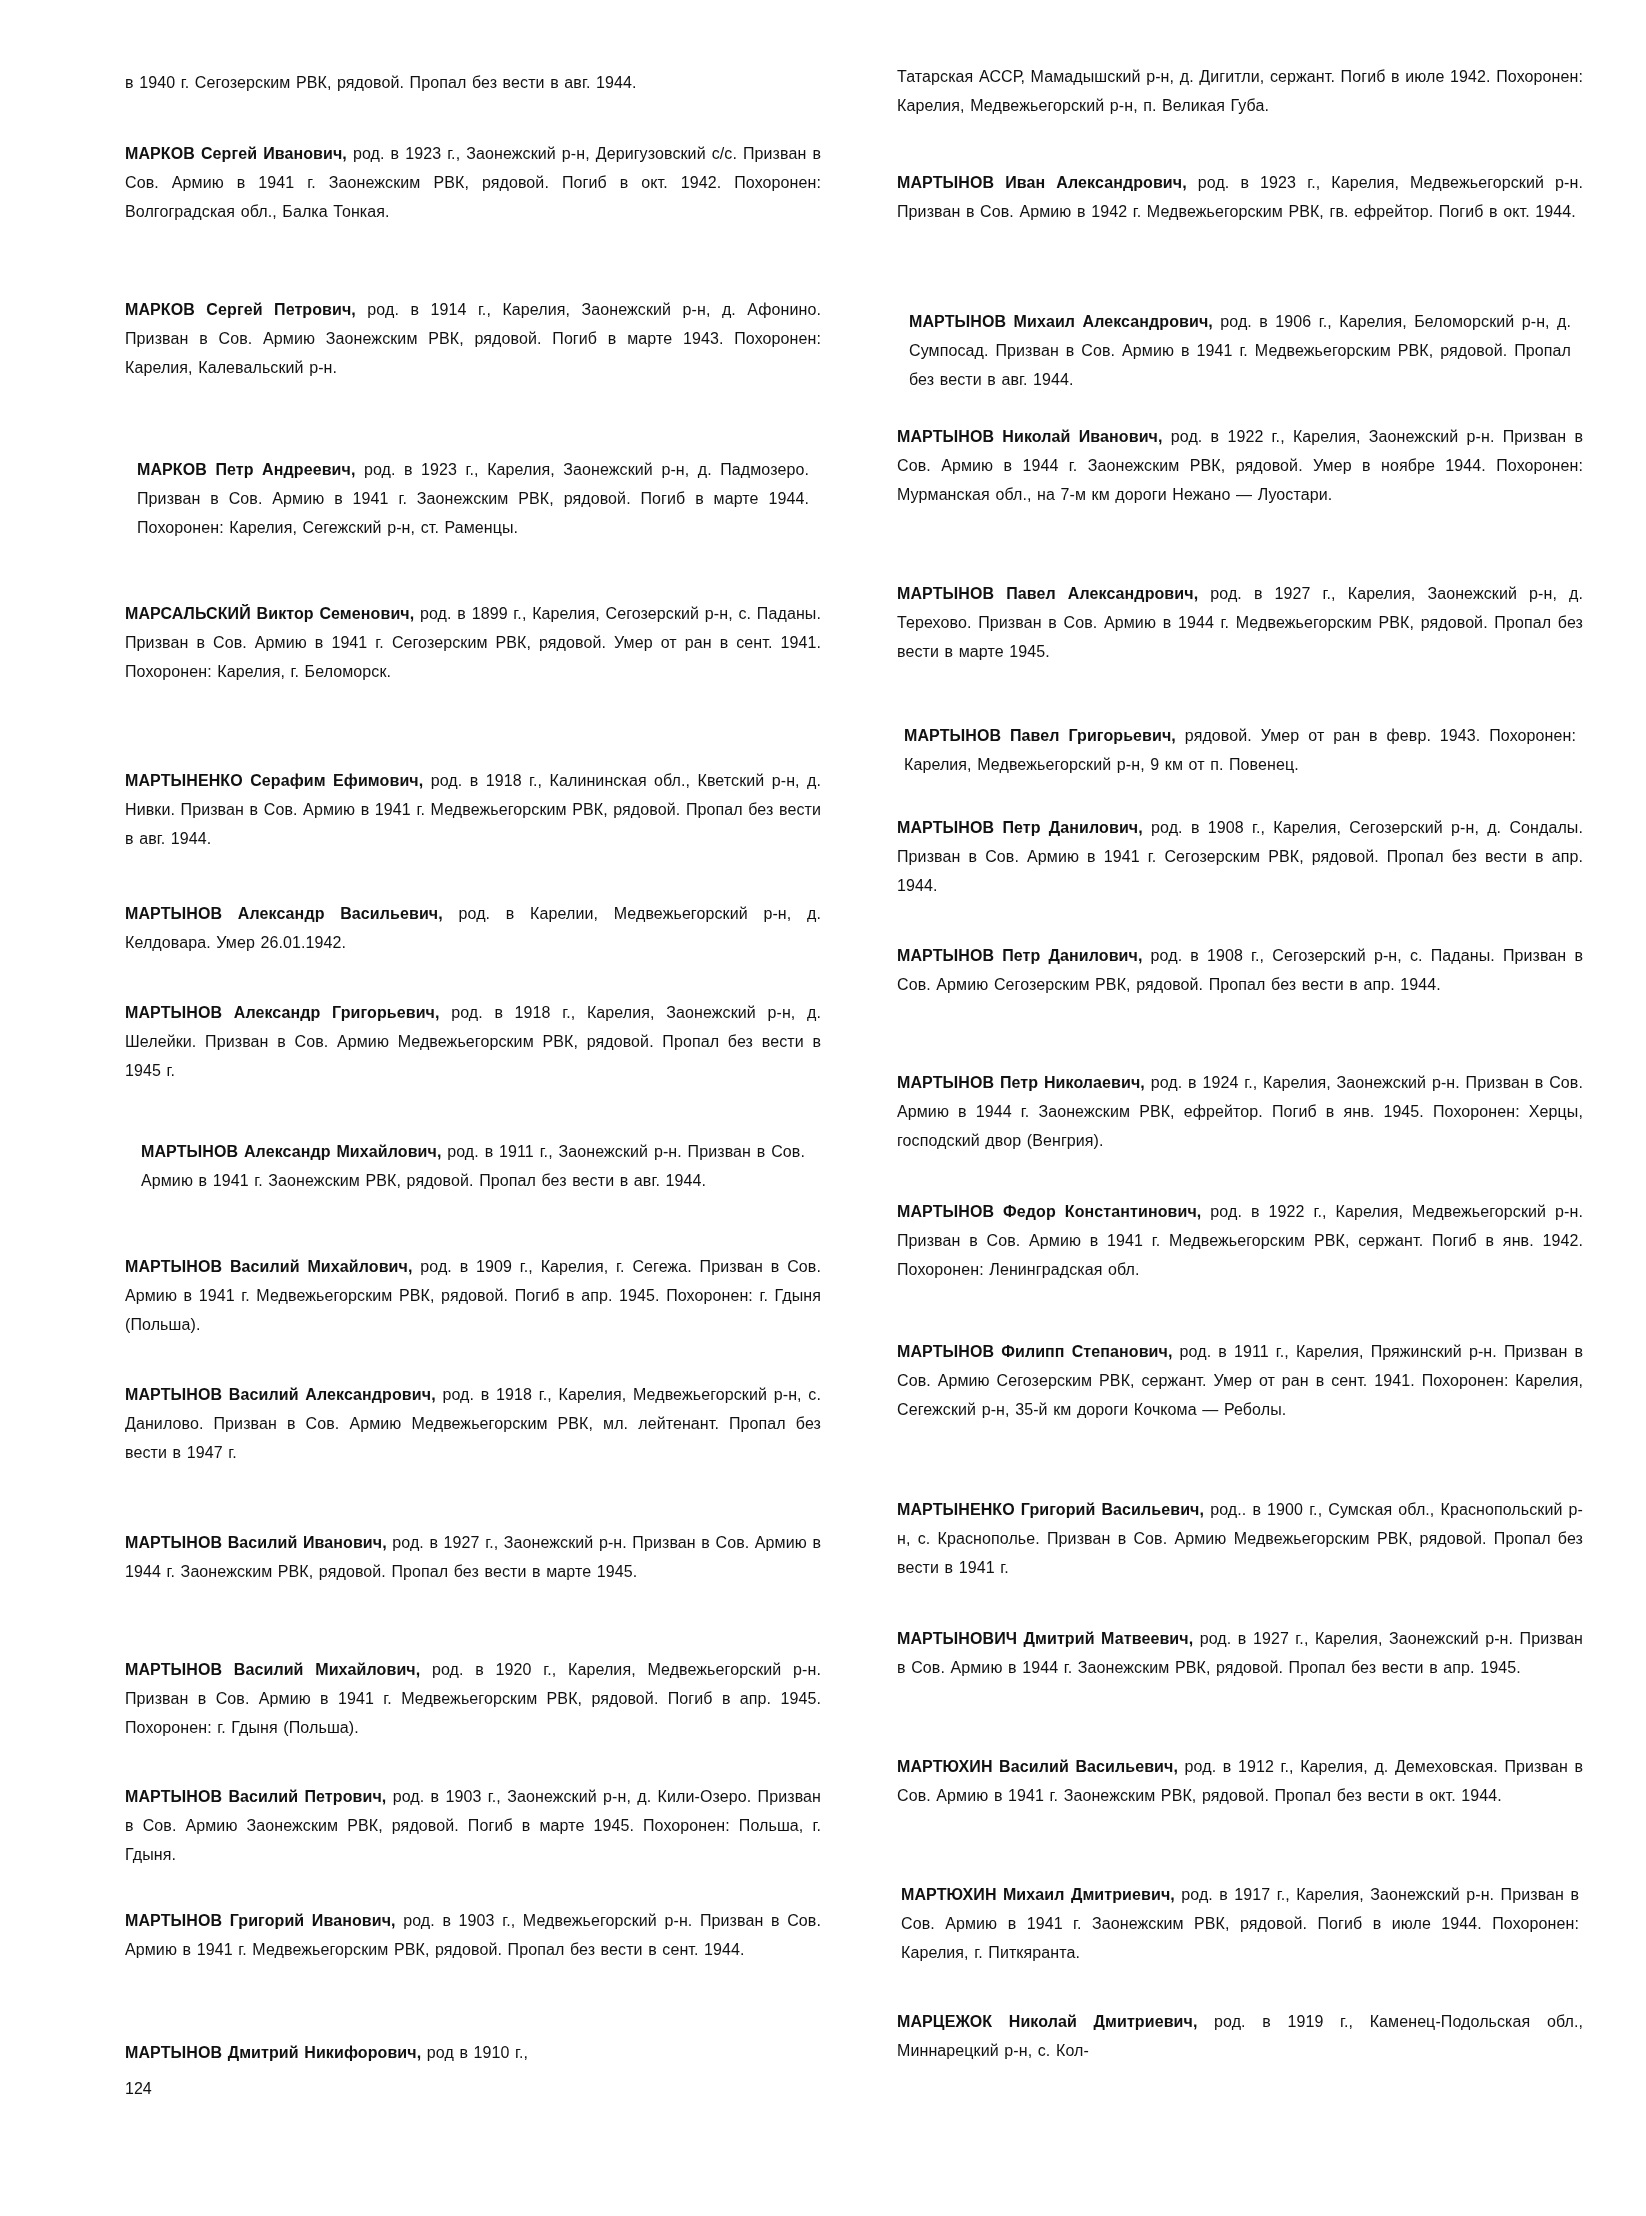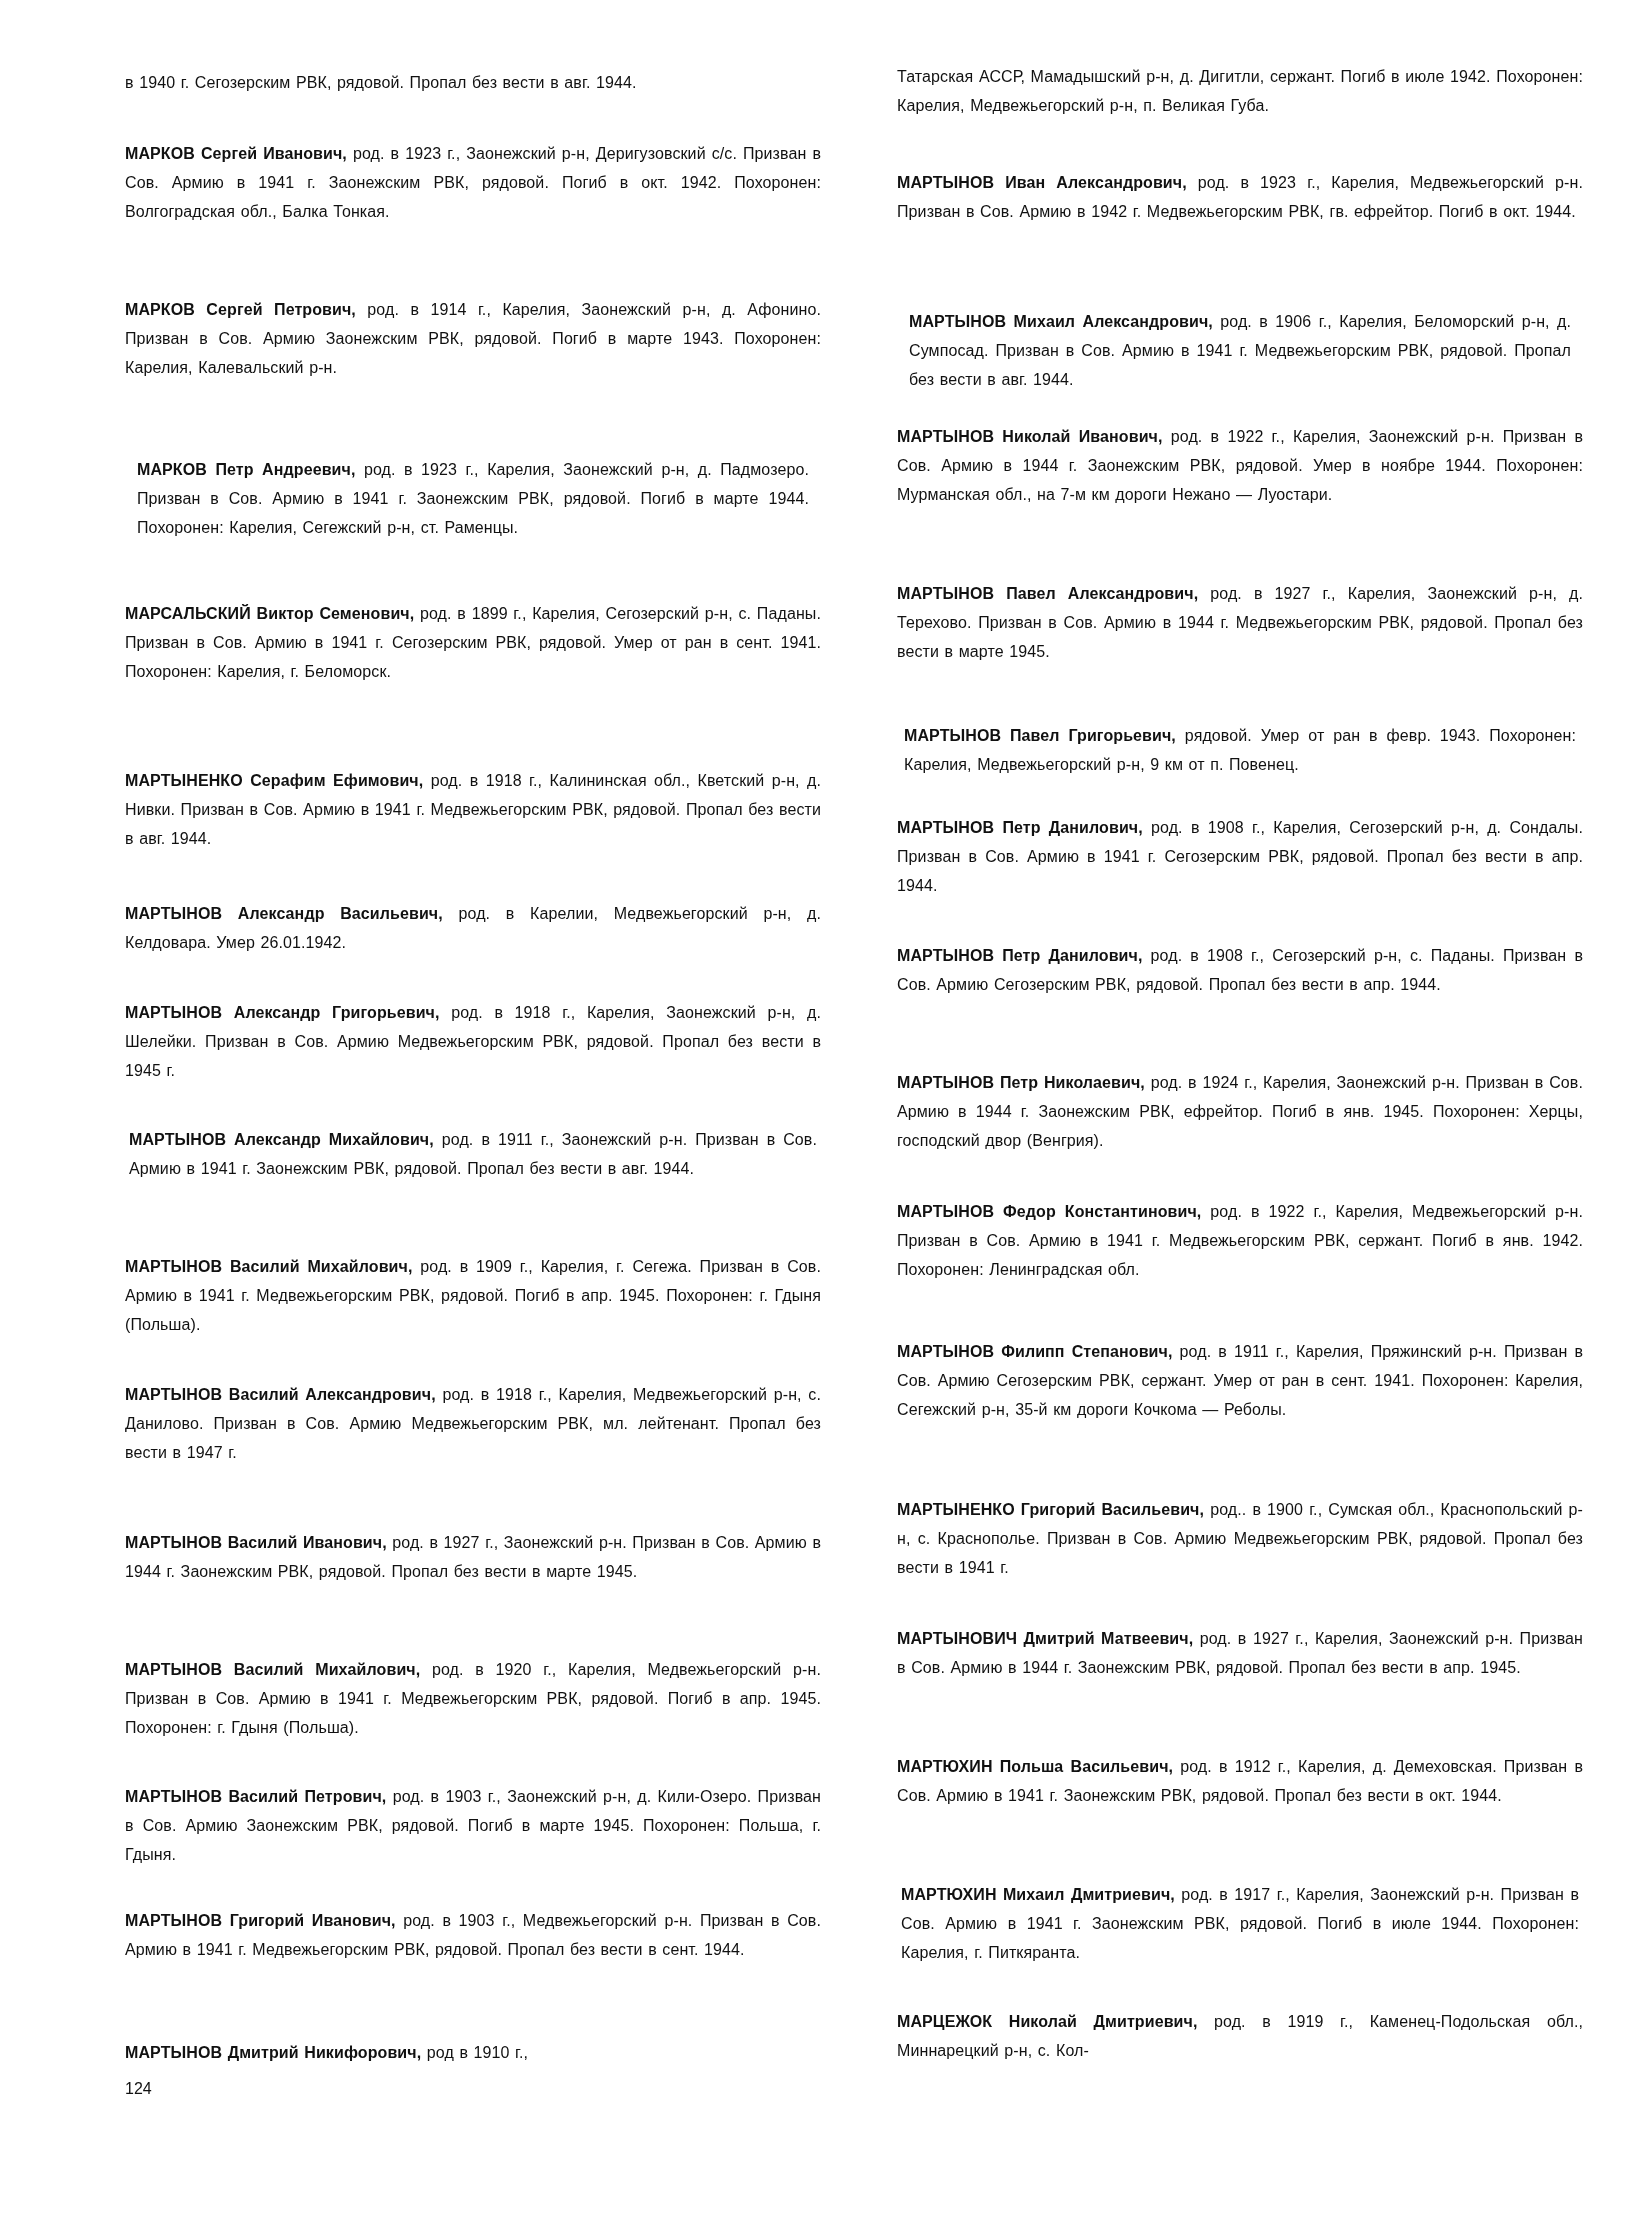--- a/index.html
+++ b/index.html
@@ -18,21 +18,21 @@
 
 <div class="col col-left">
   <p class="entry" style="top:68px;margin:0"><span class="name"></span><span>в 1940 г. Сегозерским РВК, рядовой. Пропал без вести в авг. 1944.</span></p>
   <p class="entry" style="top:139px;margin:0"><span class="name">МАРКОВ Сергей Иванович,</span><span> род. в 1923 г., Заонежский р-н, Деригузовский с/с. Призван в Сов. Армию в 1941 г. Заонежским РВК, рядовой. Погиб в окт. 1942. Похоронен: Волгоградская обл., Балка Тонкая.</span></p>
   <p class="entry" style="top:295px;margin:0"><span class="name">МАРКОВ Сергей Петрович,</span><span> род. в 1914 г., Карелия, Заонежский р-н, д. Афонино. Призван в Сов. Армию Заонежским РВК, рядовой. Погиб в марте 1943. Похоронен: Карелия, Калевальский р-н.</span></p>
   <p class="entry" style="top:443px;margin:12px"><span class="name">МАРКОВ Петр Андреевич,</span><span> род. в 1923 г., Карелия, Заонежский р-н, д. Падмозеро. Призван в Сов. Армию в 1941 г. Заонежским РВК, рядовой. Погиб в марте 1944. Похоронен: Карелия, Сегежский р-н, ст. Раменцы.</span></p>
   <p class="entry" style="top:599px;margin:0"><span class="name">МАРСАЛЬСКИЙ Виктор Семенович,</span><span> род. в 1899 г., Карелия, Сегозерский р-н, с. Паданы. Призван в Сов. Армию в 1941 г. Сегозерским РВК, рядовой. Умер от ран в сент. 1941. Похоронен: Карелия, г. Беломорск.</span></p>
   <p class="entry" style="top:766px;margin:0"><span class="name">МАРТЫНЕНКО Серафим Ефимович,</span><span> род. в 1918 г., Калининская обл., Кветский р-н, д. Нивки. Призван в Сов. Армию в 1941 г. Медвежьегорским РВК, рядовой. Пропал без вести в авг. 1944.</span></p>
   <p class="entry" style="top:899px;margin:0"><span class="name">МАРТЫНОВ Александр Васильевич,</span><span> род. в Карелии, Медвежьегорский р-н, д. Келдовара. Умер 26.01.1942.</span></p>
   <p class="entry" style="top:998px;margin:0"><span class="name">МАРТЫНОВ Александр Григорьевич,</span><span> род. в 1918 г., Карелия, Заонежский р-н, д. Шелейки. Призван в Сов. Армию Медвежьегорским РВК, рядовой. Пропал без вести в 1945 г.</span></p>
-  <p class="entry" style="top:1121px;margin:4px"><span class="name">МАРТЫНОВ Александр Михайлович,</span><span> род. в 1911 г., Заонежский р-н. Призван в Сов. Армию в 1941 г. Заонежским РВК, рядовой. Пропал без вести в авг. 1944.</span></p>
+  <p class="entry" style="top:1121px;margin:16px"><span class="name">МАРТЫНОВ Александр Михайлович,</span><span> род. в 1911 г., Заонежский р-н. Призван в Сов. Армию в 1941 г. Заонежским РВК, рядовой. Пропал без вести в авг. 1944.</span></p>
   <p class="entry" style="top:1252px;margin:0"><span class="name">МАРТЫНОВ Василий Михайлович,</span><span> род. в 1909 г., Карелия, г. Сегежа. Призван в Сов. Армию в 1941 г. Медвежьегорским РВК, рядовой. Погиб в апр. 1945. Похоронен: г. Гдыня (Польша).</span></p>
   <p class="entry" style="top:1380px;margin:0"><span class="name">МАРТЫНОВ Василий Александрович,</span><span> род. в 1918 г., Карелия, Медвежьегорский р-н, с. Данилово. Призван в Сов. Армию Медвежьегорским РВК, мл. лейтенант. Пропал без вести в 1947 г.</span></p>
   <p class="entry" style="top:1528px;margin:0"><span class="name">МАРТЫНОВ Василий Иванович,</span><span> род. в 1927 г., Заонежский р-н. Призван в Сов. Армию в 1944 г. Заонежским РВК, рядовой. Пропал без вести в марте 1945.</span></p>
   <p class="entry" style="top:1655px;margin:0"><span class="name">МАРТЫНОВ Василий Михайлович,</span><span> род. в 1920 г., Карелия, Медвежьегорский р-н. Призван в Сов. Армию в 1941 г. Медвежьегорским РВК, рядовой. Погиб в апр. 1945. Похоронен: г. Гдыня (Польша).</span></p>
   <p class="entry" style="top:1782px;margin:0"><span class="name">МАРТЫНОВ Василий Петрович,</span><span> род. в 1903 г., Заонежский р-н, д. Кили-Озеро. Призван в Сов. Армию Заонежским РВК, рядовой. Погиб в марте 1945. Похоронен: Польша, г. Гдыня.</span></p>
   <p class="entry" style="top:1906px;margin:0"><span class="name">МАРТЫНОВ Григорий Иванович,</span><span> род. в 1903 г., Медвежьегорский р-н. Призван в Сов. Армию в 1941 г. Медвежьегорским РВК, рядовой. Пропал без вести в сент. 1944.</span></p>
   <p class="entry" style="top:2038px;margin:0"><span class="name">МАРТЫНОВ Дмитрий Никифорович,</span><span> род в 1910 г.,</span></p>
 </div>
 
 <div class="col col-right">
@@ -42,19 +42,19 @@
   <p class="entry" style="top:422px;margin:0"><span class="name">МАРТЫНОВ Николай Иванович,</span><span> род. в 1922 г., Карелия, Заонежский р-н. Призван в Сов. Армию в 1944 г. Заонежским РВК, рядовой. Умер в ноябре 1944. Похоронен: Мурманская обл., на 7-м км дороги Нежано — Луостари.</span></p>
   <p class="entry" style="top:579px;margin:0"><span class="name">МАРТЫНОВ Павел Александрович,</span><span> род. в 1927 г., Карелия, Заонежский р-н, д. Терехово. Призван в Сов. Армию в 1944 г. Медвежьегорским РВК, рядовой. Пропал без вести в марте 1945.</span></p>
   <p class="entry" style="top:714px;margin:7px"><span class="name">МАРТЫНОВ Павел Григорьевич,</span><span> рядовой. Умер от ран в февр. 1943. Похоронен: Карелия, Медвежьегорский р-н, 9 км от п. Повенец.</span></p>
   <p class="entry" style="top:813px;margin:0"><span class="name">МАРТЫНОВ Петр Данилович,</span><span> род. в 1908 г., Карелия, Сегозерский р-н, д. Сондалы. Призван в Сов. Армию в 1941 г. Сегозерским РВК, рядовой. Пропал без вести в апр. 1944.</span></p>
   <p class="entry" style="top:941px;margin:0"><span class="name">МАРТЫНОВ Петр Данилович,</span><span> род. в 1908 г., Сегозерский р-н, с. Паданы. Призван в Сов. Армию Сегозерским РВК, рядовой. Пропал без вести в апр. 1944.</span></p>
   <p class="entry" style="top:1068px;margin:0"><span class="name">МАРТЫНОВ Петр Николаевич,</span><span> род. в 1924 г., Карелия, Заонежский р-н. Призван в Сов. Армию в 1944 г. Заонежским РВК, ефрейтор. Погиб в янв. 1945. Похоронен: Херцы, господский двор (Венгрия).</span></p>
   <p class="entry" style="top:1197px;margin:0"><span class="name">МАРТЫНОВ Федор Константинович,</span><span> род. в 1922 г., Карелия, Медвежьегорский р-н. Призван в Сов. Армию в 1941 г. Медвежьегорским РВК, сержант. Погиб в янв. 1942. Похоронен: Ленинградская обл.</span></p>
   <p class="entry" style="top:1337px;margin:0"><span class="name">МАРТЫНОВ Филипп Степанович,</span><span> род. в 1911 г., Карелия, Пряжинский р-н. Призван в Сов. Армию Сегозерским РВК, сержант. Умер от ран в сент. 1941. Похоронен: Карелия, Сегежский р-н, 35-й км дороги Кочкома — Реболы.</span></p>
   <p class="entry" style="top:1495px;margin:0"><span class="name">МАРТЫНЕНКО Григорий Васильевич,</span><span> род.. в 1900 г., Сумская обл., Краснопольский р-н, с. Краснополье. Призван в Сов. Армию Медвежьегорским РВК, рядовой. Пропал без вести в 1941 г.</span></p>
   <p class="entry" style="top:1624px;margin:0"><span class="name">МАРТЫНОВИЧ Дмитрий Матвеевич,</span><span> род. в 1927 г., Карелия, Заонежский р-н. Призван в Сов. Армию в 1944 г. Заонежским РВК, рядовой. Пропал без вести в апр. 1945.</span></p>
-  <p class="entry" style="top:1752px;margin:0"><span class="name">МАРТЮХИН Польша Васильевич,</span><span> род. в 1912 г., Карелия, д. Демеховская. Призван в Сов. Армию в 1941 г. Заонежским РВК, рядовой. Пропал без вести в окт. 1944.</span></p>
+  <p class="entry" style="top:1752px;margin:0"><span class="name">МАРТЮХИН Василий Васильевич,</span><span> род. в 1912 г., Карелия, д. Демеховская. Призван в Сов. Армию в 1941 г. Заонежским РВК, рядовой. Пропал без вести в окт. 1944.</span></p>
   <p class="entry" style="top:1876px;margin:4px"><span class="name">МАРТЮХИН Михаил Дмитриевич,</span><span> род. в 1917 г., Карелия, Заонежский р-н. Призван в Сов. Армию в 1941 г. Заонежским РВК, рядовой. Погиб в июле 1944. Похоронен: Карелия, г. Питкяранта.</span></p>
   <p class="entry" style="top:2007px;margin:0"><span class="name">МАРЦЕЖОК Николай Дмитриевич,</span><span> род. в 1919 г., Каменец-Подольская обл., Миннарецкий р-н, с. Кол-</span></p>
 </div>
 
 <div class="page-number">124</div>
 
 
 </body></html>

